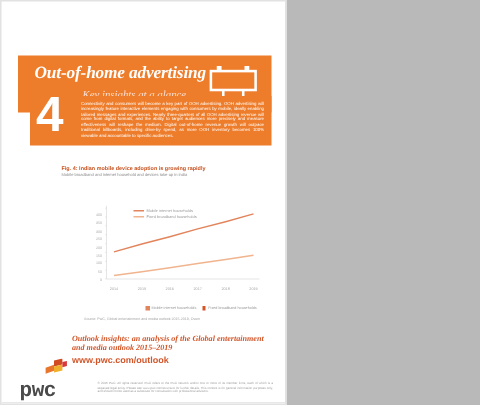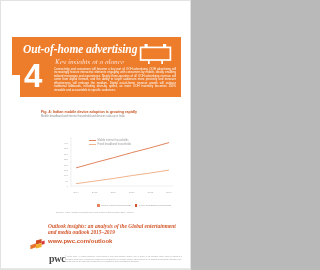--- a/index.html
+++ b/index.html
@@ -60,22 +60,22 @@
   .source{position:absolute;left:55px;top:211px;width:125px;
         font-size:2.4px;line-height:2.9px;color:#a5a5a5;}
 
   
   .tagline{position:absolute;left:47px;top:222px;width:130px;
         font-family:"Liberation Serif",serif;font-style:italic;font-weight:bold;
         font-size:5.4px;line-height:6.4px;color:#D2562A;}
   .url{position:absolute;left:47px;top:237px;
         font-weight:bold;font-size:6px;color:#D2562A;white-space:nowrap;}
   .logo-tx{position:absolute;left:12px;top:252px;
-        font-family:Liberation Serif, serif;font-weight:bold;
-        font-size:10px;color:#4a4a4a;letter-spacing:-.3px;margin-left:36px;}
+        font-family:Liberation Mono, monospace;font-weight:bold;
+        font-size:14px;color:#4a4a4a;letter-spacing:-.3px;}
   .mark{position:absolute;left:29px;top:238px;width:15px;height:11px;}
 
   .disclaim{position:absolute;left:64px;top:254px;width:117px;
         font-size:2.05px;line-height:2.5px;color:#9d9d9d;text-align:justify;}
   .botline{position:absolute;left:0;top:267px;width:191px;height:1px;
         background:#e8e8e8;}
 </style>
 </head>
 <body>
 

